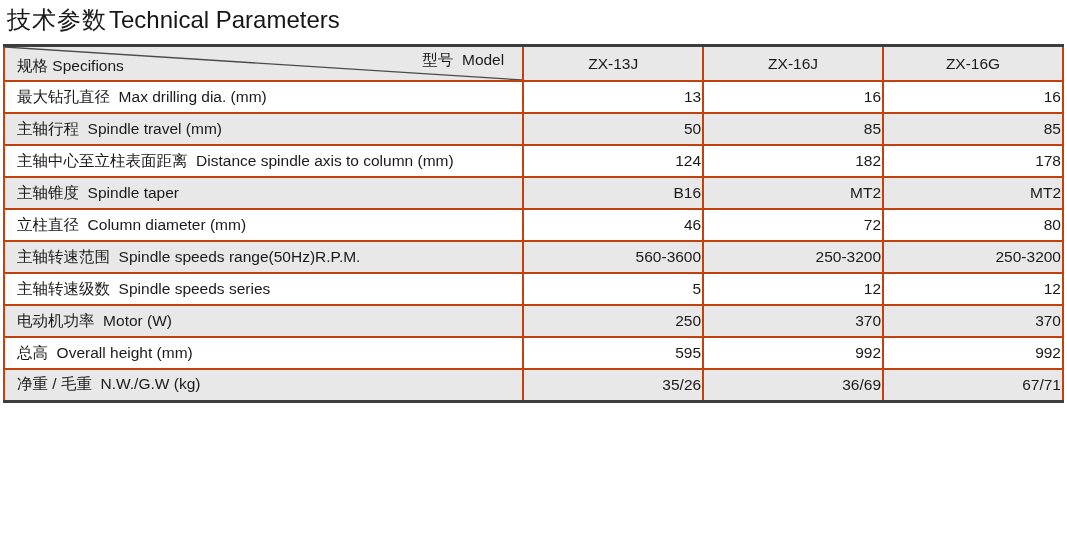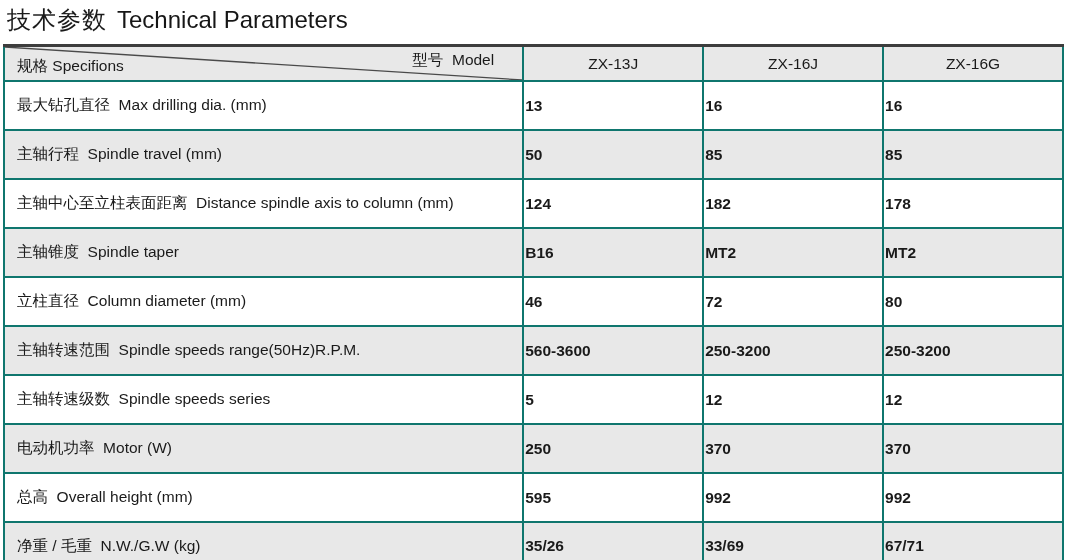--- a/index.html
+++ b/index.html
@@ -17,58 +17,57 @@
     font-size: 24px;
     line-height: 30px;
     white-space: pre-wrap;
   }
   .page-title .cn {
     font-weight: normal;
     letter-spacing: 1px;
   }
   .page-title .en {
     font-weight: normal;
-    margin-left: 10px;
+    margin-left: 2px;
     color: #161616;
   }
   table.spec-table {
     border-collapse: collapse;
     table-layout: fixed;
     margin-left: 3px;
     width: 1061px;
     border: 2px solid #3d3d3d;
     border-top-width: 3px;
     border-bottom-width: 3px;
   }
   .spec-table th, .spec-table td {
-    border: 2px solid #0f766e;
+    border: 2px solid #c2410c;
     font-size: 15.5px;
     overflow: hidden;
   }
   .spec-table col.c-label { width: 505px; }
   .spec-table col.c-val   { width: 175px; }
   .spec-table thead th {
     background: #e8e8e8;
     height: 31px;
     font-weight: normal;
   }
   .spec-table th.model-col {
     text-align: center;
     margin-left: 7px;
   }
   .spec-table td.lbl {
     text-align: left;
     padding-left: 12px;
     white-space: pre-wrap;
   }
   .spec-table td.val {
-    text-align: left;
-    font-weight: bold;
+    text-align: right;
   }
-  .spec-table tbody tr { height: 49px; }
+  .spec-table tbody tr { height: 32px; }
   .spec-table tbody tr:nth-child(even) { background: #e8e8e8; }
   .spec-table tbody tr:nth-child(odd)  { background: #ffffff; }
   .spec-table tbody tr.tall { height: 57px; }
   th.diag-cell {
     position: relative;
     padding: 0;
   }
   .diag-svg {
     position: absolute;
     top: 0; left: 0;
@@ -76,21 +75,21 @@
     display: block;
   }
   .diag-spec {
     position: absolute;
     left: 12px;
     bottom: 3px;
     white-space: pre-wrap;
   }
   .diag-model {
     position: absolute;
-    right: 28px;
+    right: 18px;
     top: 3px;
     white-space: pre-wrap;
   }
 </style>
 </head>
 <body>
 
 <h1 class="page-title"><span class="cn">技术参数</span><span class="en">Technical Parameters</span></h1>
 
 <table class="spec-table">
@@ -165,17 +164,17 @@
     </tr>
     <tr>
       <td class="lbl">总高  Overall height (mm)</td>
       <td class="val">595</td>
       <td class="val">992</td>
       <td class="val">992</td>
     </tr>
     <tr>
       <td class="lbl">净重 / 毛重  N.W./G.W (kg)</td>
       <td class="val">35/26</td>
-      <td class="val">33/69</td>
+      <td class="val">36/69</td>
       <td class="val">67/71</td>
     </tr>
   </tbody>
 </table>
 
 </body></html>

